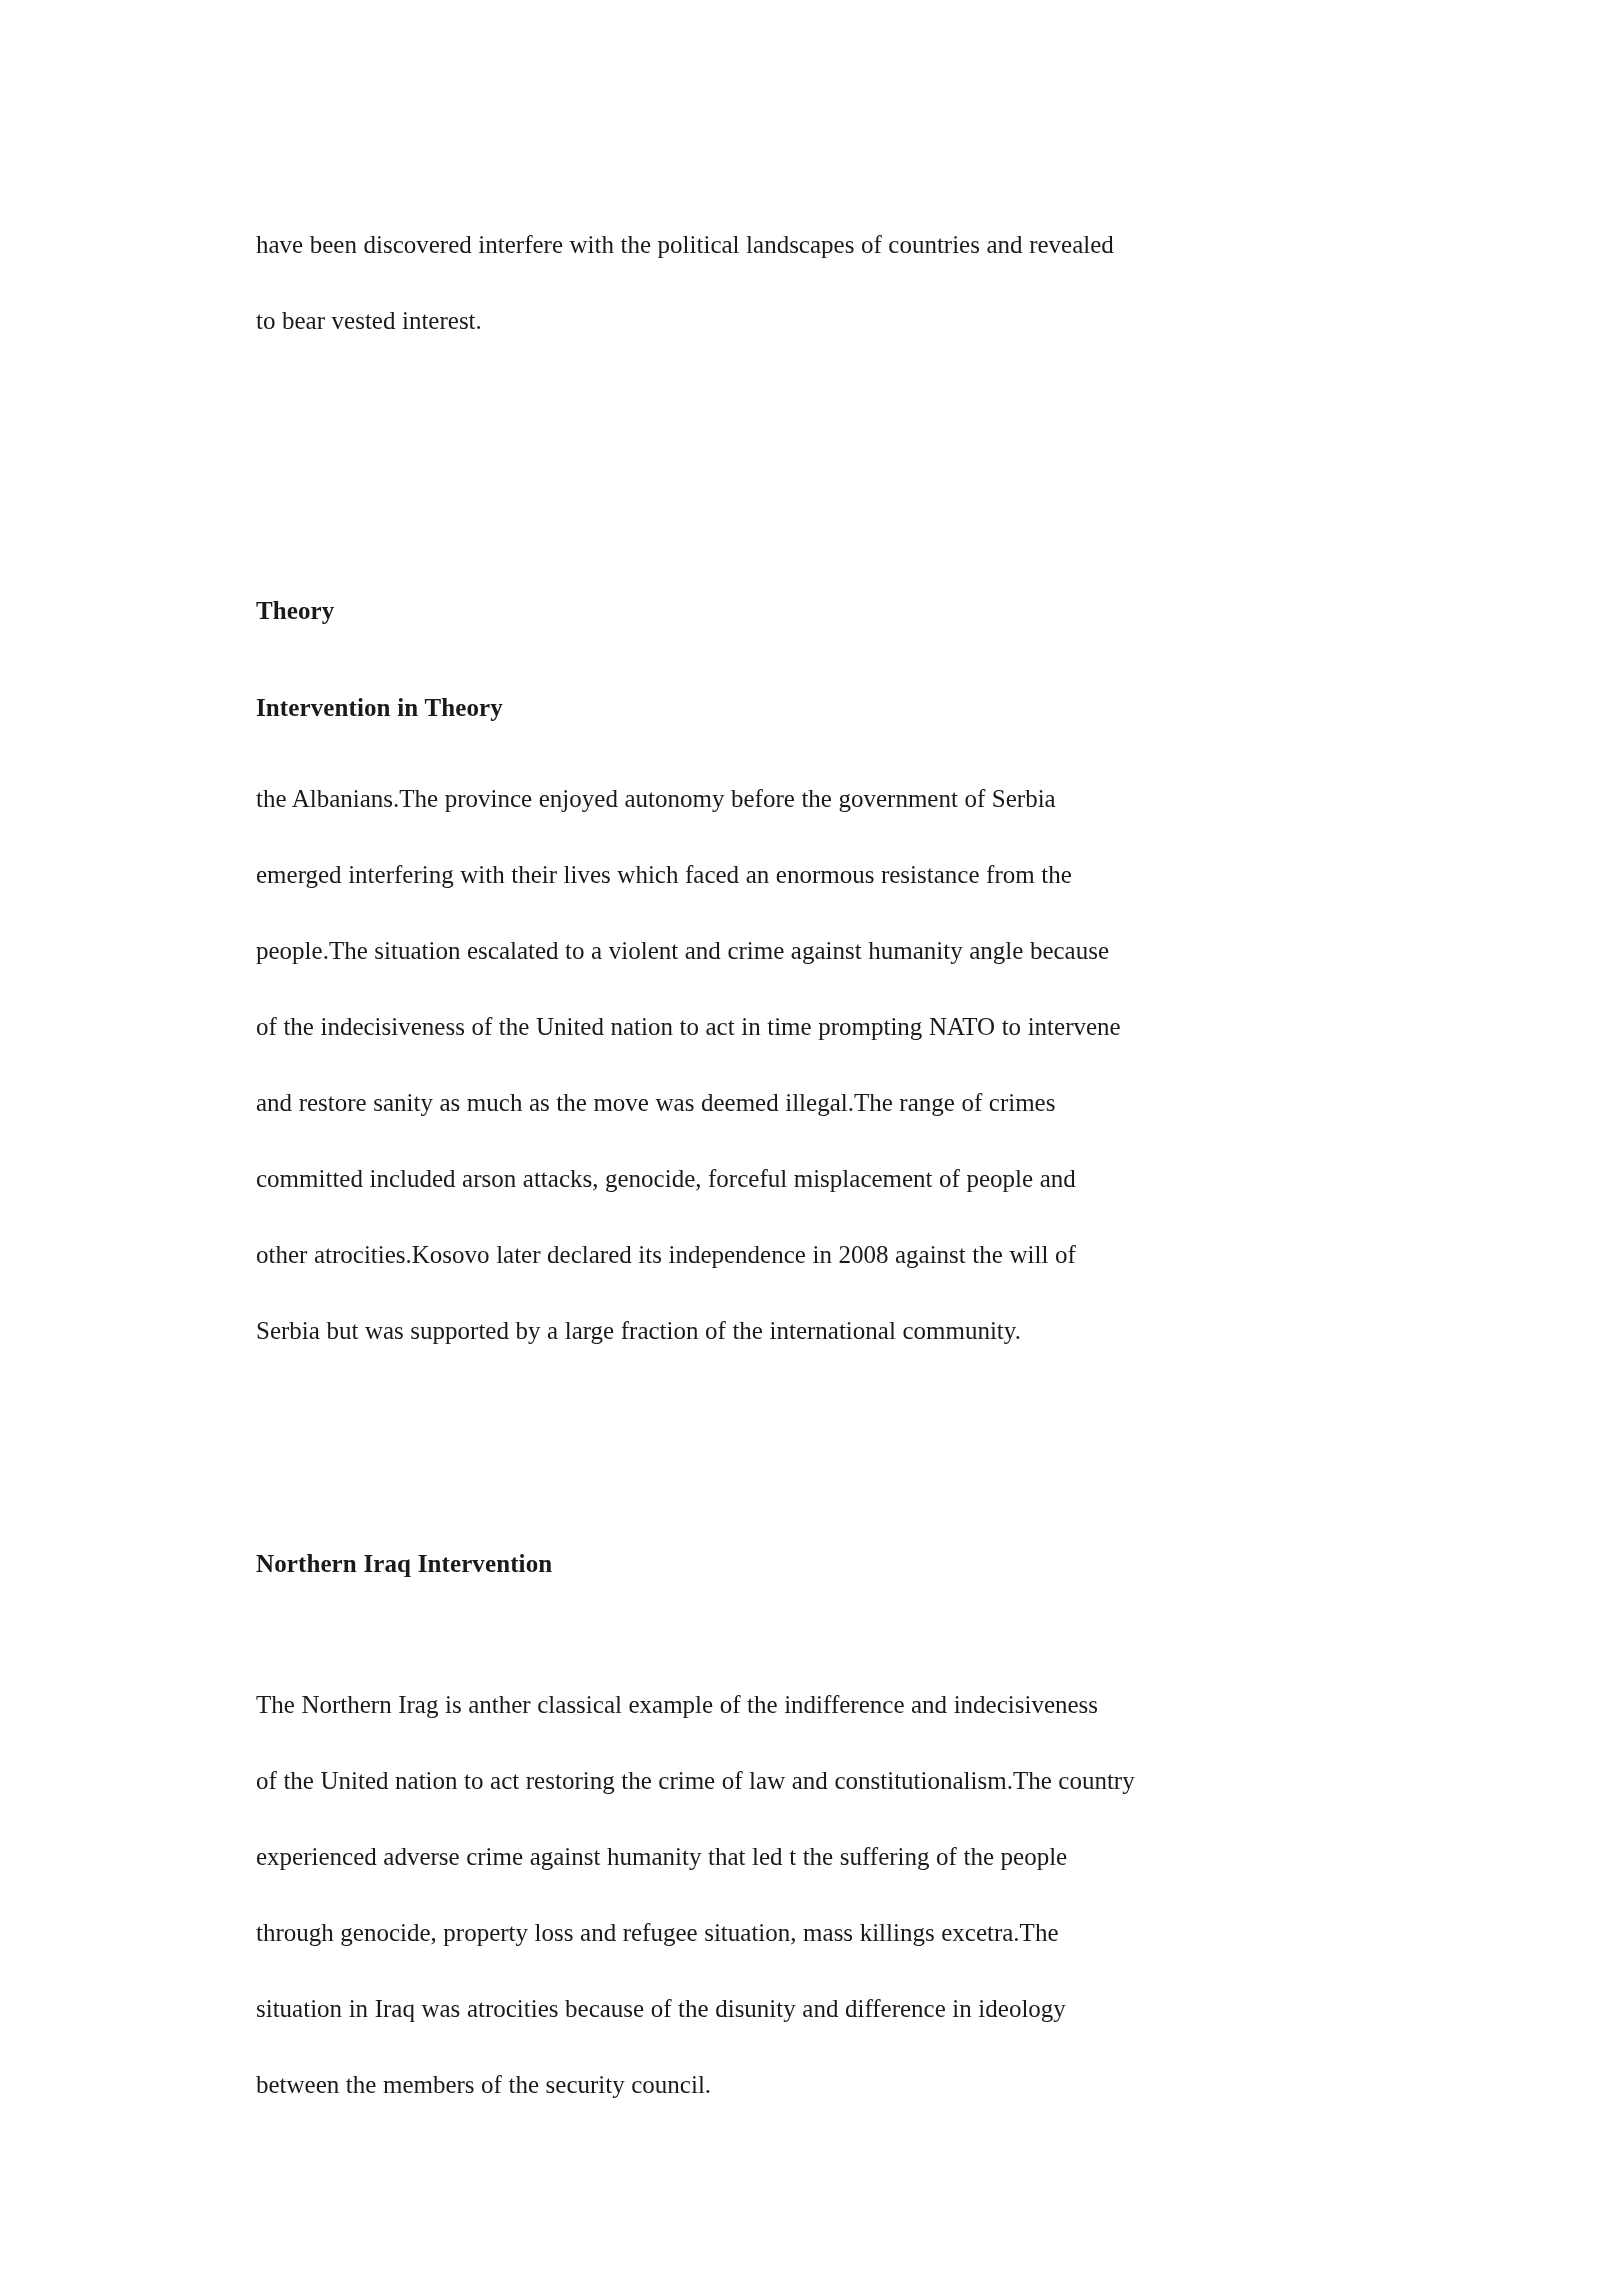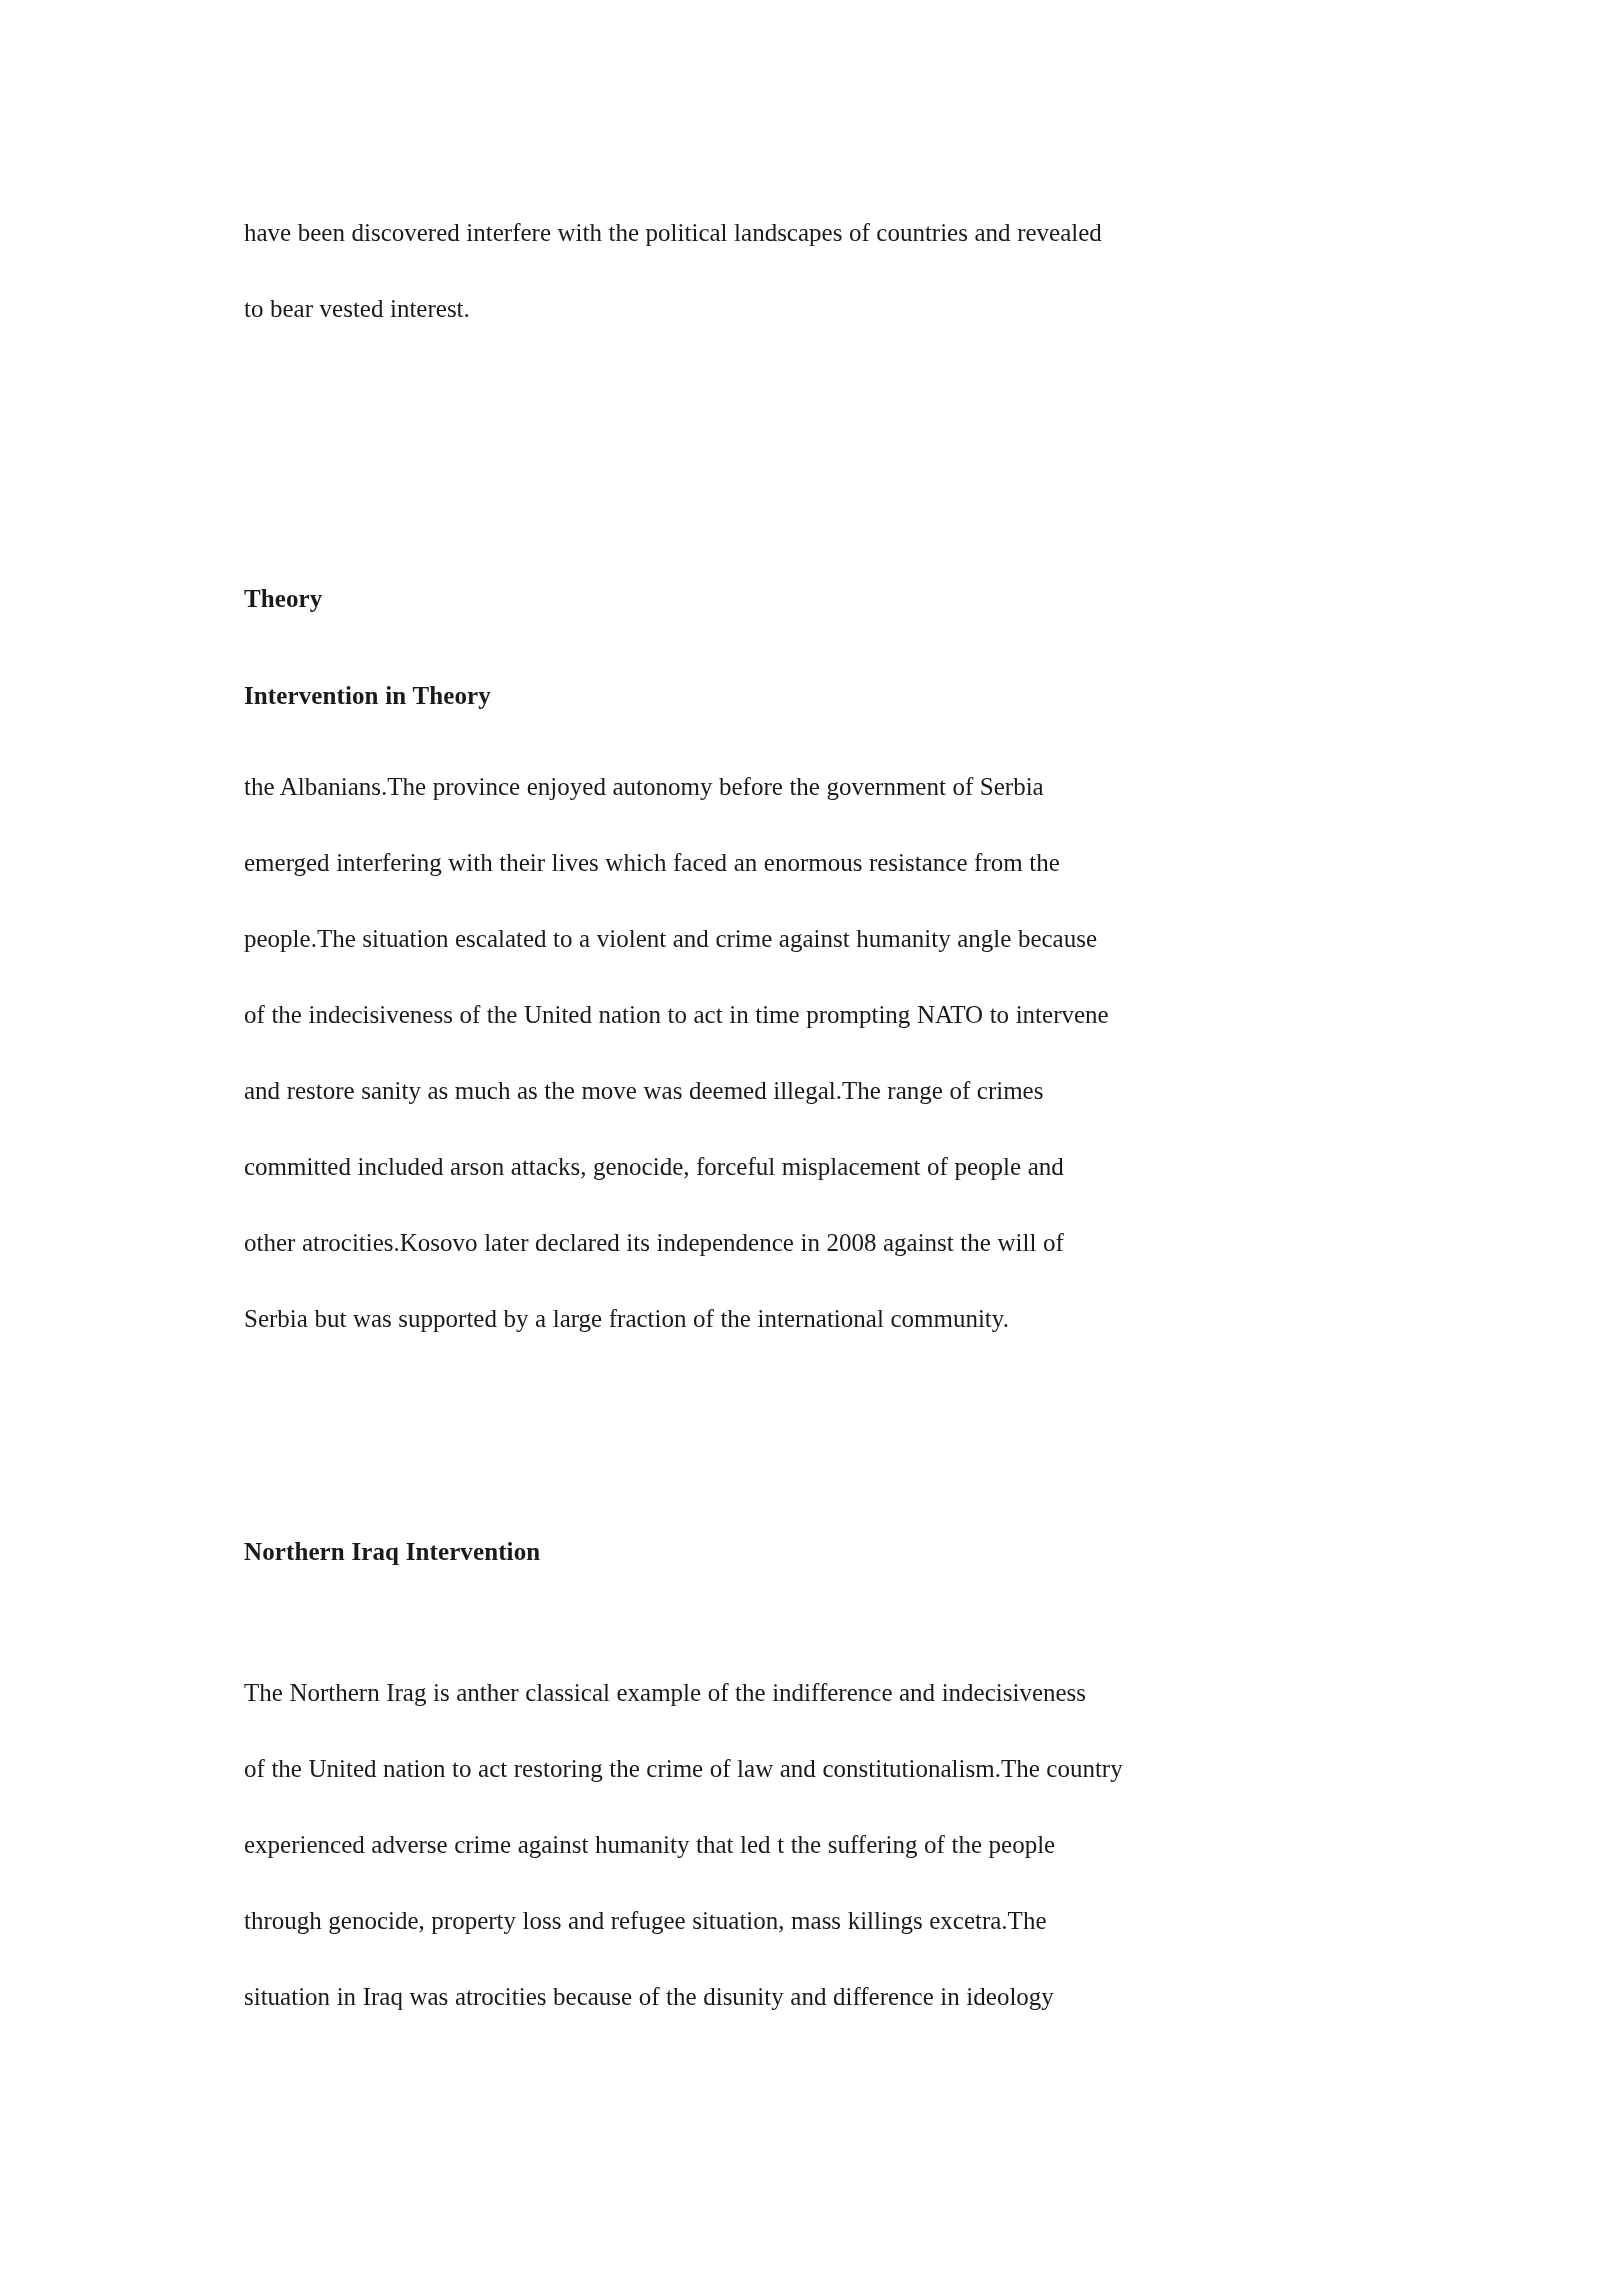--- a/index.html
+++ b/index.html
@@ -26,21 +26,21 @@
   }
 
   
   .para,
   .heading {
     font-family: "Liberation Serif", "DejaVu Serif", serif;
     color: #1a1a1a;
     font-size: 25px;
     line-height: 76px;
     text-align: left;
-    margin: 0;
+    margin: 12px;
     padding: 0;
     -webkit-font-smoothing: antialiased;
     word-spacing: 0.3px;
   }
 
   .para {
     font-weight: 400;
   }
 
   .heading {
@@ -135,18 +135,19 @@
       <h3 class="heading">Northern Iraq Intervention</h3>
     </div>
 
     <div class="block-iraq-para">
       <p class="para">
           <span class="line">The Northern Irag is anther classical example of the indifference and indecisiveness</span>
           <span class="line">of the United nation to act restoring the crime of law and constitutionalism.The country</span>
           <span class="line">experienced adverse crime against humanity that led t the suffering of the people</span>
           <span class="line">through genocide, property loss and refugee situation, mass killings excetra.The</span>
           <span class="line">situation in Iraq was atrocities because of the disunity and difference in ideology</span>
+          <span class="line">between the members of the security council.</span>
         </p>
     </div>
 
   </div>
 </div>
 
 
 </body></html>

